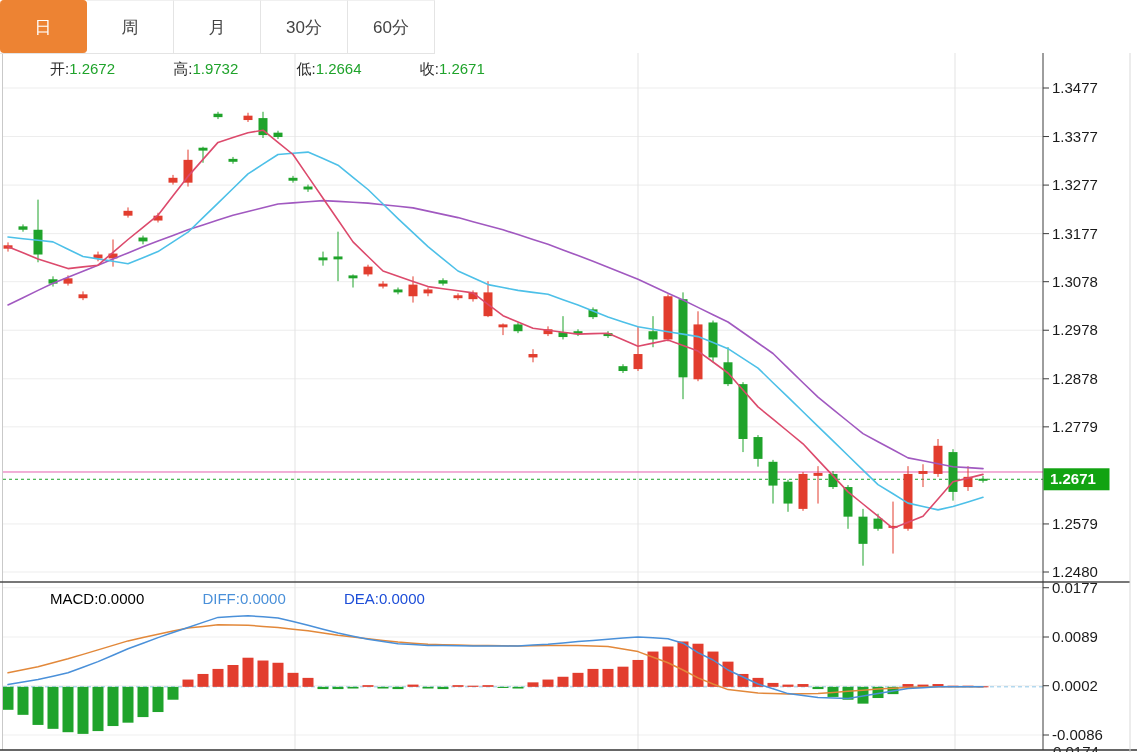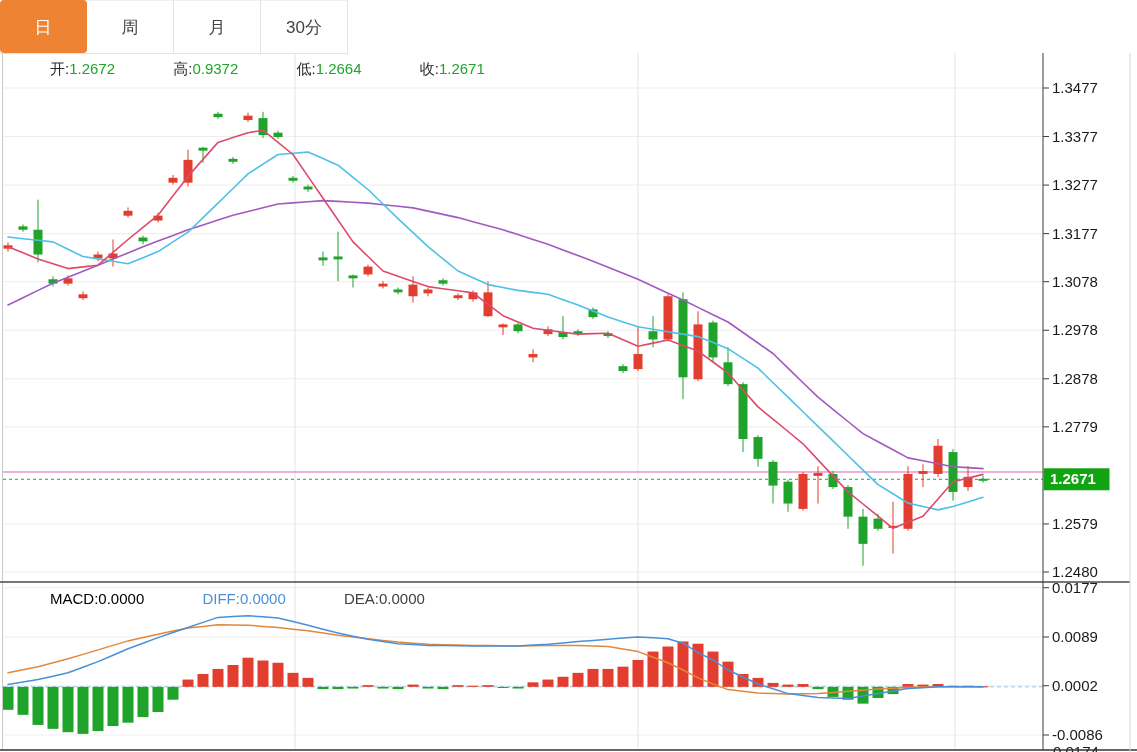--- a/index.html
+++ b/index.html
@@ -286,29 +286,30 @@
         <rect x="1043.5" y="468.2778335005019" width="66" height="22" fill="#12a312"></rect>
         <text x="1050" y="484.2778335005019" font-size="15" fill="#ffffff" font-weight="bold">1.2671</text>
       </g>
     </svg>
 
   <div class="tabbar">
     <div class="tab active">日</div>
     <div class="tab">周</div>
     <div class="tab">月</div>
     <div class="tab">30分</div>
+    <div class="tab">60分</div>
   </div>
 
   <div class="info-row row-ohlc">
     <span class="pair"><span class="lbl">开:</span><span style="color: rgb(31, 163, 43);">1.2672</span></span>
-    <span class="pair"><span class="lbl">高:</span><span style="color: rgb(31, 163, 43);">0.9372</span></span>
+    <span class="pair"><span class="lbl">高:</span><span style="color: rgb(31, 163, 43);">1.9732</span></span>
     <span class="pair"><span class="lbl">低:</span><span style="color: rgb(31, 163, 43);">1.2664</span></span>
     <span class="pair"><span class="lbl">收:</span><span style="color: rgb(31, 163, 43);">1.2671</span></span>
   </div>
 
 
   <div class="info-row row-macd">
     <span class="pair" style="color: #000000;"><span>MACD:</span><span>0.0000</span></span>
     <span class="pair" style="color: rgb(74, 144, 217);"><span>DIFF:</span><span>0.0000</span></span>
-    <span class="pair" style="color: #404040;"><span>DEA:</span><span>0.0000</span></span>
+    <span class="pair" style="color: #1d4ed8;"><span>DEA:</span><span>0.0000</span></span>
   </div>
 
 </div>
 
 </body></html>

